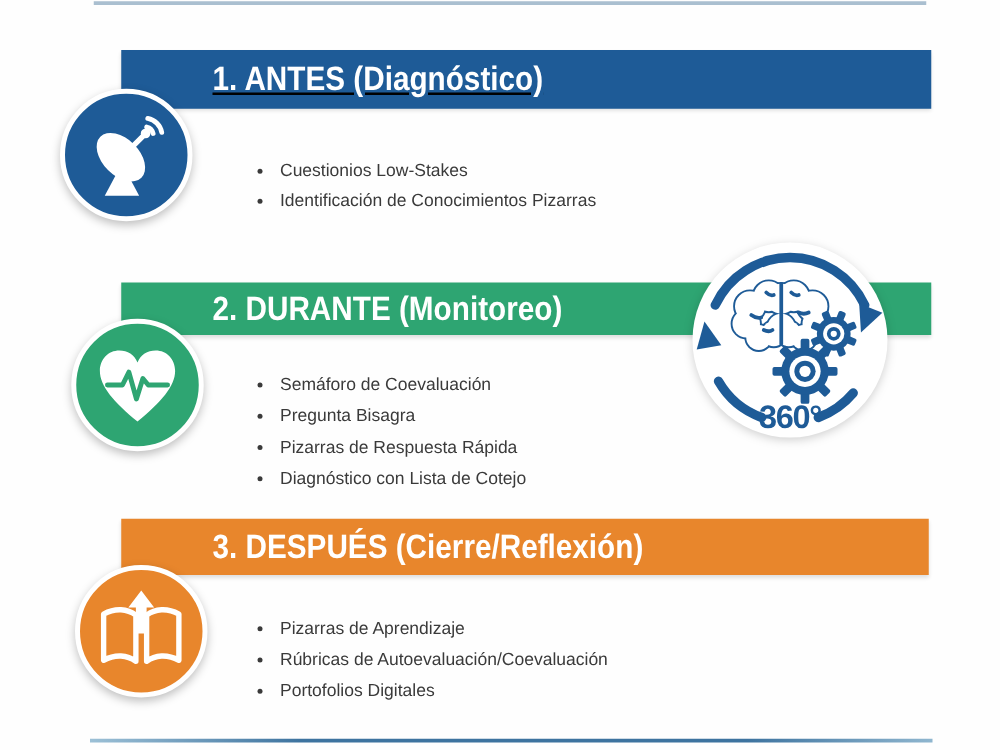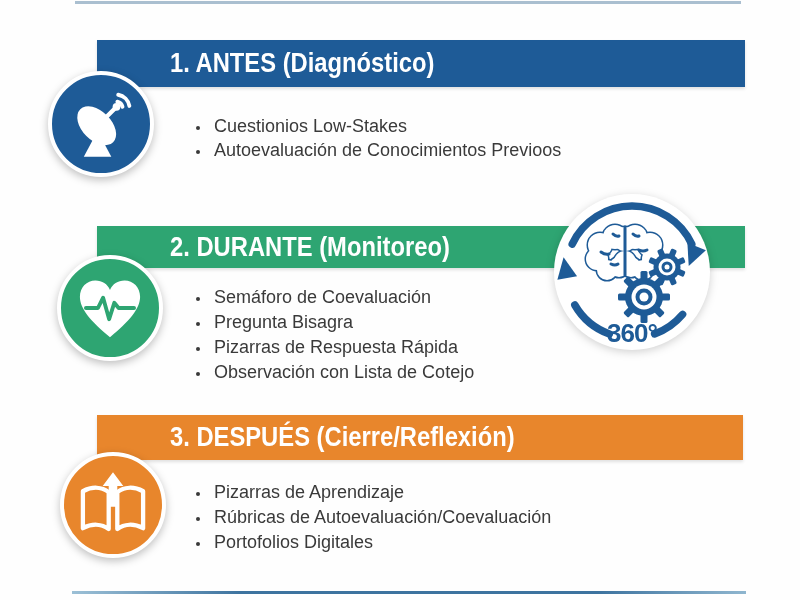--- a/index.html
+++ b/index.html
@@ -10,42 +10,42 @@
   }
   .rule{position:absolute;}
   #top-rule{left:75px;top:1px;width:666px;height:3px;background:#aabfd0;}
   #bottom-rule{left:72px;top:591px;width:674px;height:3px;
     background:linear-gradient(to right,#9cc0d6,#3d739f 25%,#3d739f 78%,#8fb6cf);}
 
   .bar{
     position:absolute;left:97px;z-index:1;display:flex;align-items:center;
     box-shadow:0 2px 3px rgba(0,0,0,0.12);
   }
-  #bar-antes{top:40px;width:648px;height:47px;background:#1e5b97;}
+  #bar-antes{top:40px;width:648px;height:47px;background:#1e5b97;text-decoration:underline;}
   #bar-durante{top:226px;width:648px;height:42px;background:#2ea572;}
   #bar-despues{top:415px;width:646px;height:45px;background:#e8862c;}
   .bar .title{
     color:#ffffff;font-weight:700;font-size:27px;letter-spacing:0px;
     transform:scaleX(0.88);transform-origin:left center;
     margin-left:73px;white-space:nowrap;
   }
 
   .icon-circle{
     position:absolute;width:106px;height:106px;border-radius:50%;
     border:4px solid #ffffff;box-sizing:border-box;z-index:3;
     box-shadow:0 3px 8px rgba(0,0,0,0.25);
     display:flex;align-items:center;justify-content:center;
   }
   #circle-antes{left:48px;top:71px;background:#1e5b97;}
   #circle-durante{left:57px;top:255px;background:#2ea572;}
   #circle-despues{left:60px;top:452px;background:#e8862c;}
 
   ul.bullets{
-    position:absolute;left:190px;margin:4px;padding:0 0 0 17px;z-index:2;
-    list-style:disc;color:#3a3a3a;font-size:18px;line-height:25px;width:480px;
+    position:absolute;left:190px;margin:14px;padding:0 0 0 17px;z-index:2;
+    list-style:disc;color:#3a3a3a;font-size:14px;line-height:25px;width:480px;
   }
   ul.bullets li{padding-left:3px;}
   ul.bullets li::marker{color:#3a3a3a;font-size:14px;}
   #list-antes{top:110px;line-height:24px;}
   #list-durante{top:281px;}
   #list-despues{top:476px;}
 
   #badge-360{position:absolute;left:552px;top:192px;width:160px;height:160px;z-index:2;}
   #badge-360 svg{filter:drop-shadow(0 2px 4px rgba(0,0,0,0.18));}
 </style>
@@ -67,37 +67,37 @@
     </g>
     <line x1="46" y1="52" x2="67" y2="31" stroke="#ffffff" stroke-width="5" stroke-linecap="round"></line>
     <g fill="none" stroke="#ffffff" stroke-width="4.5" stroke-linecap="round">
       <path d="M70,16 A16,16 0 0 1 83,29"></path>
       <path d="M69,24 A8,8 0 0 1 75,30"></path>
     </g>
   </svg>
 </div>
 <ul id="list-antes" class="bullets">
   <li>Cuestionios Low-Stakes</li>
-  <li>Autoevaluación de Conocimientos Previoos</li>
+  <li>Identificación de Conocimientos Pizarras</li>
 </ul>
 
 <div id="bar-durante" class="bar">
   <span class="title">2. DURANTE (Monitoreo)</span>
 </div>
 <div id="circle-durante" class="icon-circle">
   <svg width="86" height="86" viewBox="0 0 100 100">
     <path d="M50,84 C28,66 15,51 15,37 C15,26 23,18 33,18 C41,18 47,22 50,29 C53,22 59,18 67,18 C77,18 85,26 85,37 C85,51 72,66 50,84 Z" fill="#ffffff"></path>
     <polyline points="22,50 36,50 42,38 49,63 55,44 60,50 78,50" fill="none" stroke="#2ea572" stroke-width="4.5" stroke-linecap="round" stroke-linejoin="round"></polyline>
   </svg>
 </div>
 <ul id="list-durante" class="bullets">
   <li>Semáforo de Coevaluación</li>
   <li>Pregunta Bisagra</li>
   <li>Pizarras de Respuesta Rápida</li>
-  <li>Observación con Lista de Cotejo</li>
+  <li>Diagnóstico con Lista de Cotejo</li>
 </ul>
 
 <div id="badge-360">
   <svg width="160" height="160" viewBox="0 0 160 160">
     <circle cx="80" cy="80" r="78" fill="#ffffff"></circle>
 
     <g fill="none" stroke="#1e5b97" stroke-width="7.5" stroke-linecap="round">
       <path d="M20.2,52.1 A66,66 0 0 1 139.8,52.1"></path>
       <path d="M130.6,122.4 A66,66 0 0 1 102.6,142"></path>
       <path d="M57.4,142 A66,66 0 0 1 22.8,113"></path>

